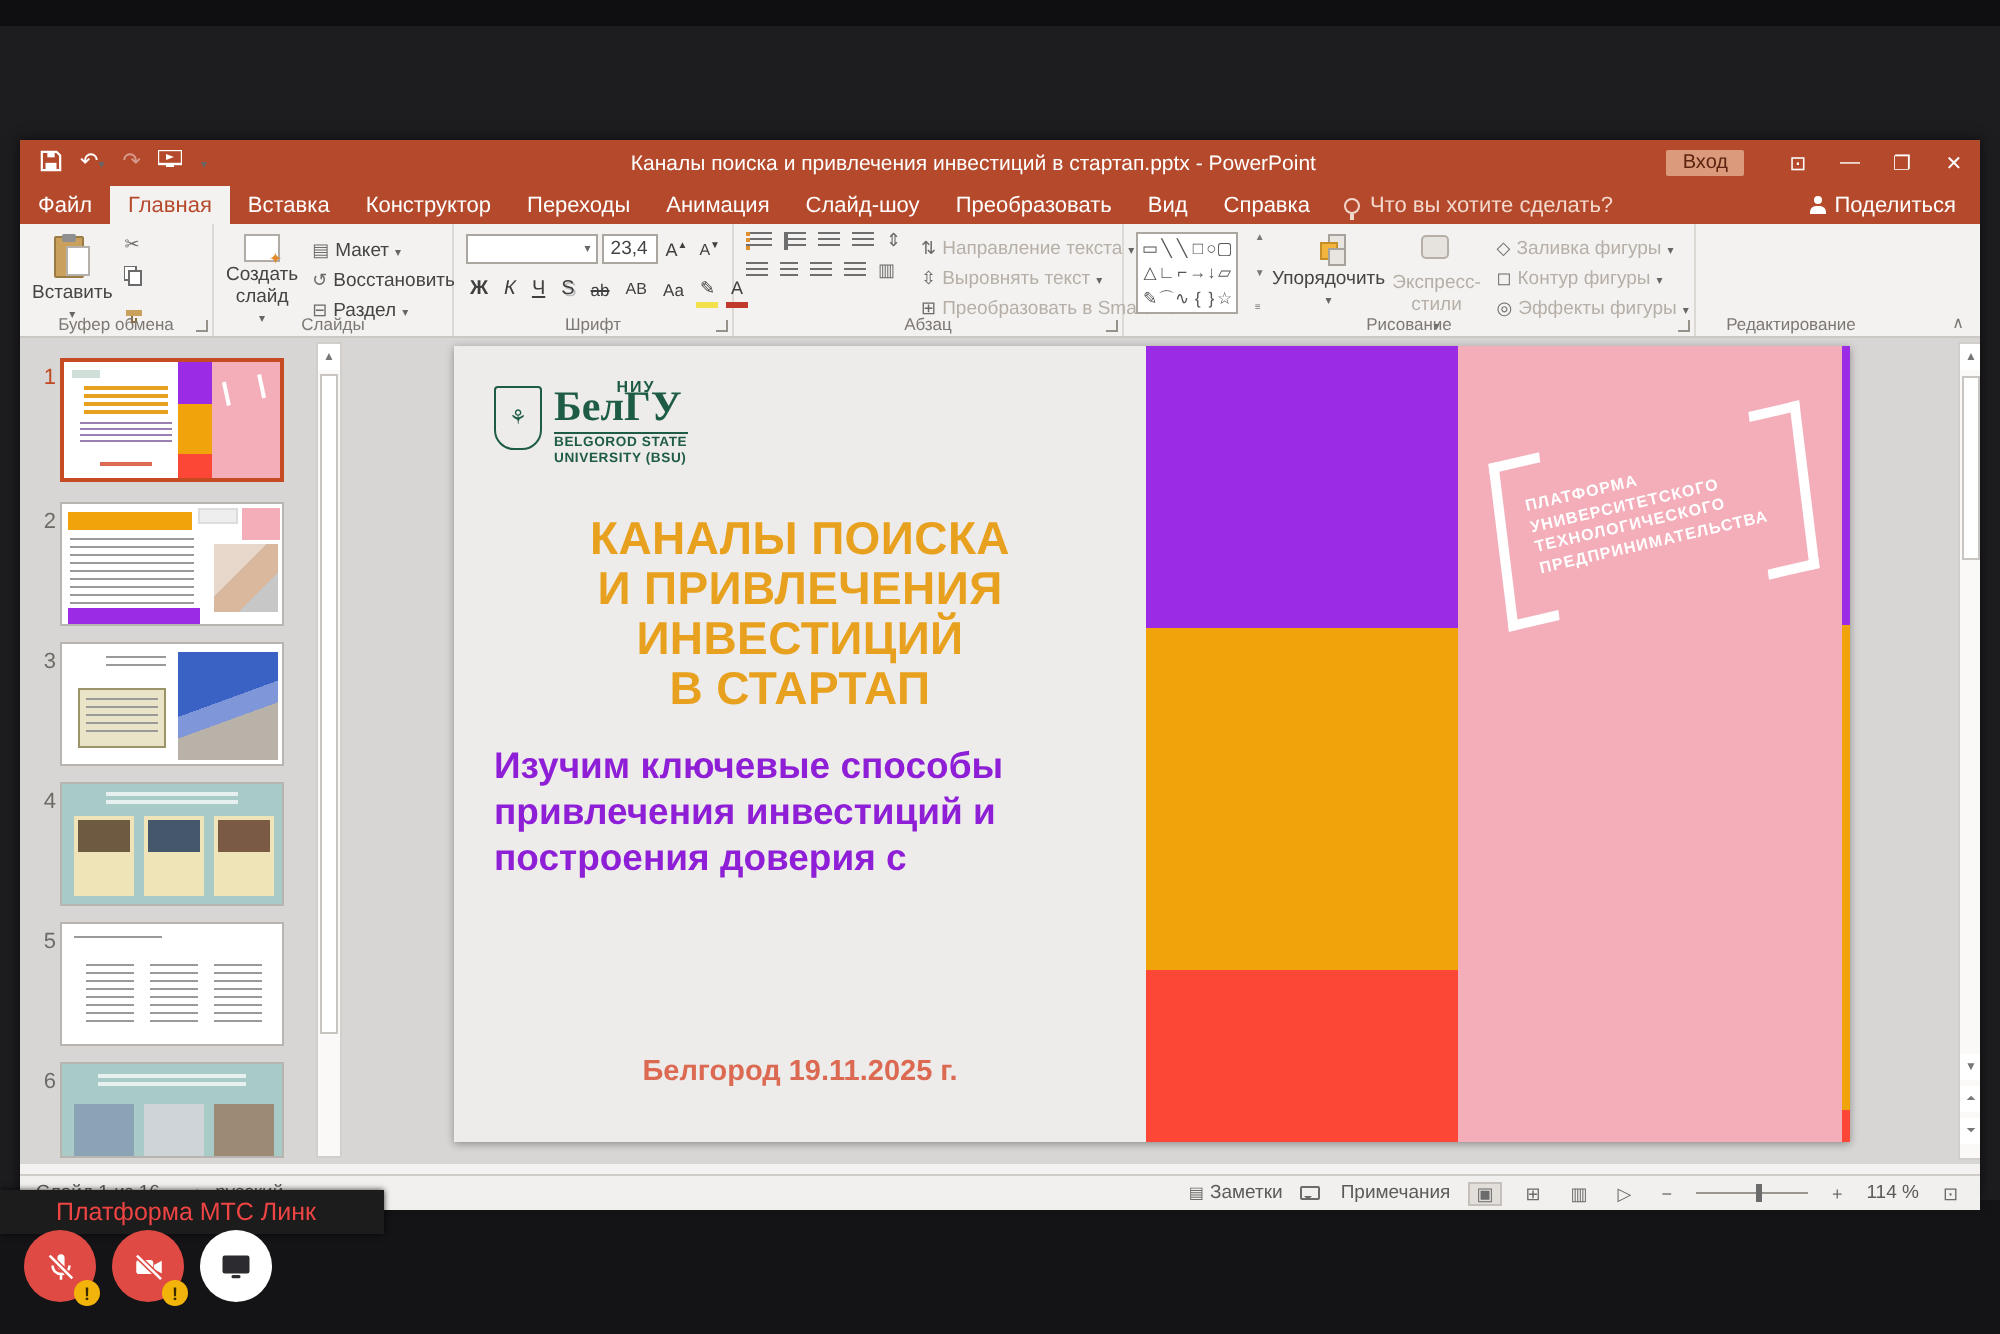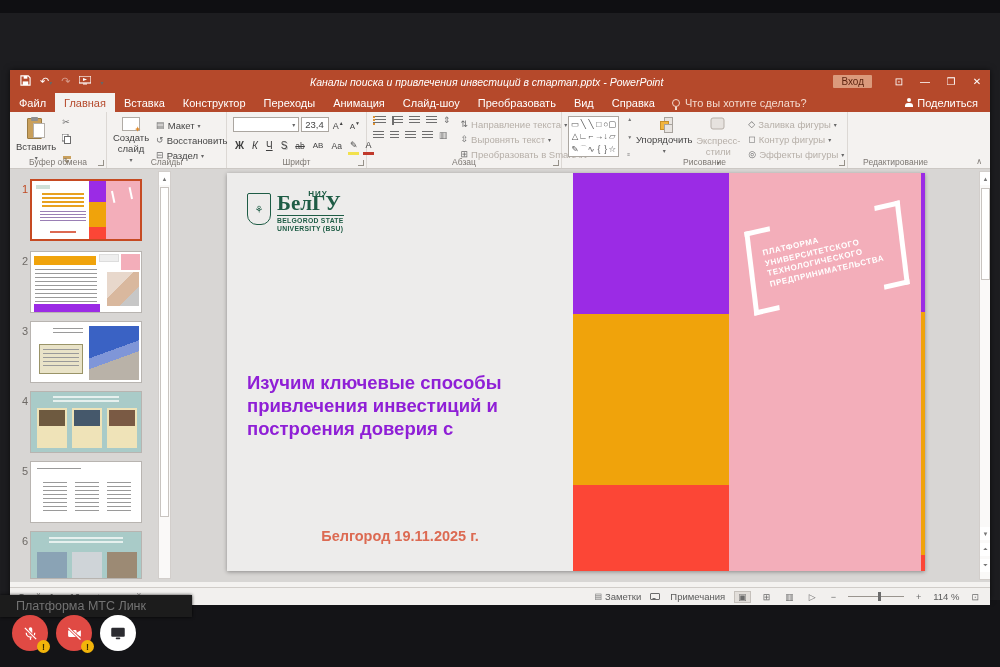--- a/index.html
+++ b/index.html
@@ -12,21 +12,21 @@
   .bottom-dark { left:0; top:600px; width:1000px; height:67px; background:#141417; }
 
   
   .ppt-window { left:10px; top:70px; width:980px; height:530px; background:#F4F2F0; box-shadow:0 0 6px rgba(0,0,0,.6); }
 
   
   .titlebar { left:0; top:0; width:980px; height:23px; background:#B5492B; display:flex; align-items:center; color:#fff; }
   .qat { display:flex; align-items:center; gap:9px; padding-left:10px; width:130px; }
   .qat .ic { font-size:11px; line-height:1; color:#fff; }
   .qat .dim { opacity:.45; }
-  .win-title { flex:1; text-align:center; font-size:10.5px; color:#fff; white-space:nowrap; overflow:hidden;font-style:italic; }
+  .win-title { flex:1; text-align:center; font-size:10.5px; color:#fff; white-space:nowrap; overflow:hidden; }
   .tb-right { display:flex; align-items:center; gap:0; margin-left:auto; }
   .login-btn { background:#DB9A7C; color:#5d2410; font-size:10px; padding:1px 8px; border-radius:1px; margin-right:14px; }
   .winbtn { width:26px; height:23px; display:flex; align-items:center; justify-content:center; font-size:10px; color:#fff; }
 
   
   .menubar { left:0; top:23px; width:980px; height:19px; background:#B5492B; display:flex; align-items:stretch; color:#fff; font-size:11px; }
   .tab { padding:0 9px; display:flex; align-items:center; white-space:nowrap; }
   .tab.active { background:#F4F2F0; color:#B5492B; }
   .tellme { display:flex; align-items:center; gap:5px; padding:0 8px; color:#f3d9cd; }
   .bulb { width:8px; height:8px; border:1px solid #f3d9cd; border-radius:50%; position:relative; }
@@ -120,21 +120,21 @@
   .sb-ic { font-size:8px; color:#6b6b6b; }
   .sb-right { margin-left:auto; display:flex; align-items:center; gap:9px; }
   .viewbtn { font-size:9px; color:#6b6b6b; padding:0 3px; }
   .viewbtn.on { background:#e2deda; border:1px solid #c5c0bb; }
   .zoom-track { width:56px; height:1px; background:#9a958f; position:relative; }
   .zoom-handle { position:absolute; left:30px; top:-4px; width:3px; height:9px; background:#6b6b6b; }
   .bubble { width:10px; height:7px; border:1px solid #6b6b6b; border-radius:1px; position:relative; display:inline-block; }
   .bubble::after { content:""; position:absolute; left:1px; bottom:-3px; border:2px solid transparent; border-top-color:#6b6b6b; }
 
   
-  .tooltip { left:0; top:595px; width:192px; height:22px; background:#1c1c1c; color:#737373; font-size:12.5px; display:flex; align-items:center; padding-left:16px; box-shadow:0 0 3px rgba(0,0,0,.8); }
+  .tooltip { left:0; top:595px; width:192px; height:22px; background:#1c1c1c; color:#ef4444; font-size:12.5px; display:flex; align-items:center; padding-left:28px; box-shadow:0 0 3px rgba(0,0,0,.8); }
   .callbtn { width:36px; height:36px; border-radius:50%; display:flex; align-items:center; justify-content:center; position:relative; }
   .callbtn.red { background:#E04A44; }
   .callbtn.white { background:#fff; }
   .badge { position:absolute; right:-2px; bottom:-2px; width:13px; height:13px; border-radius:50%; background:#F2B40A; color:#3a2b00; font-size:9px; font-weight:bold; display:flex; align-items:center; justify-content:center; }
 </style>
 </head>
 <body>
 
 <div class="abs top-strip"></div>
 <div class="abs bottom-dark"></div>
@@ -459,20 +459,26 @@
             <span class="logo-pre">НИУ</span>
             <span>БелГУ</span>
           </span>
           <div class="logo-en">
             <div>BELGOROD STATE</div>
             <div>UNIVERSITY (BSU)</div>
           </div>
         </span>
       </div>
 
+      <div class="abs slide-title">
+        <div>КАНАЛЫ ПОИСКА</div>
+        <div>И ПРИВЛЕЧЕНИЯ</div>
+        <div>ИНВЕСТИЦИЙ</div>
+        <div>В СТАРТАП</div>
+      </div>
 
       <div class="abs slide-sub">
         <div>Изучим ключевые способы</div>
         <div>привлечения инвестиций и</div>
         <div>построения доверия с</div>
       </div>
 
       <div class="abs slide-date">Белгород 19.11.2025 г.</div>
 
       <div class="abs col-purple" style="background:#9B2BE5;"></div>

